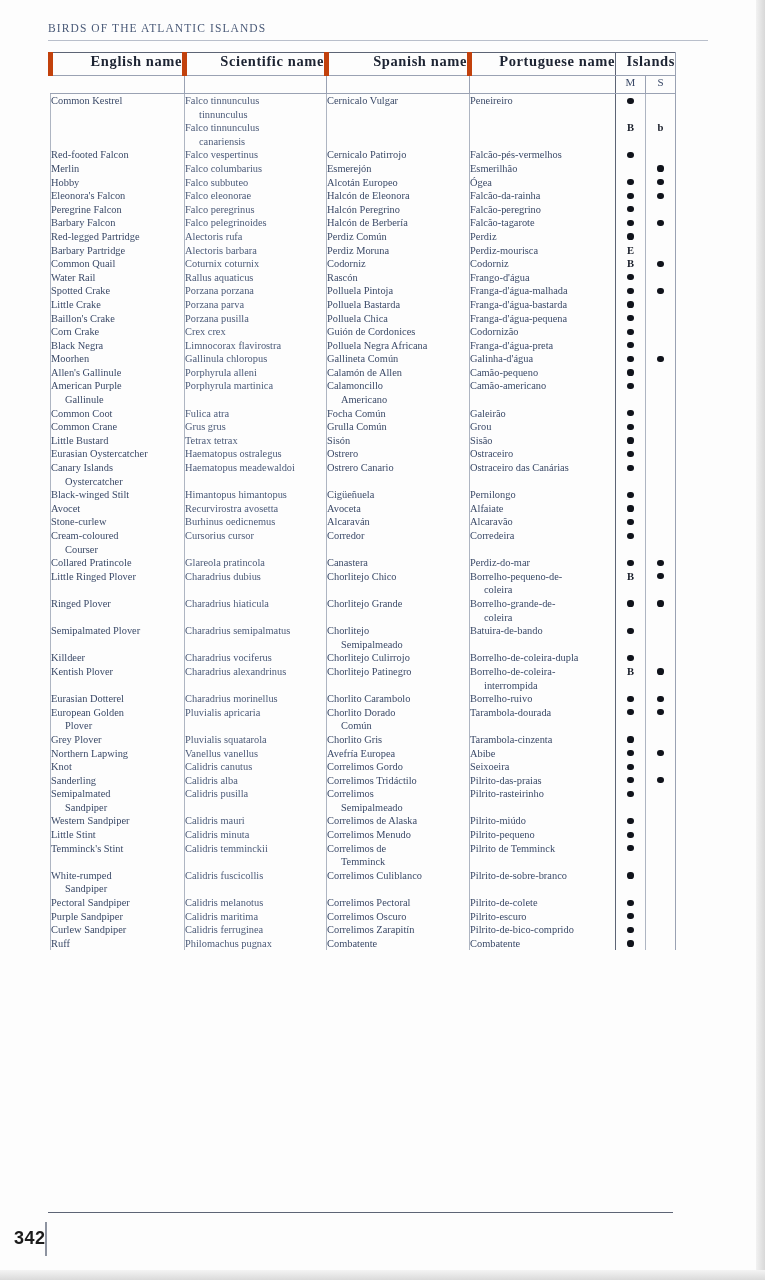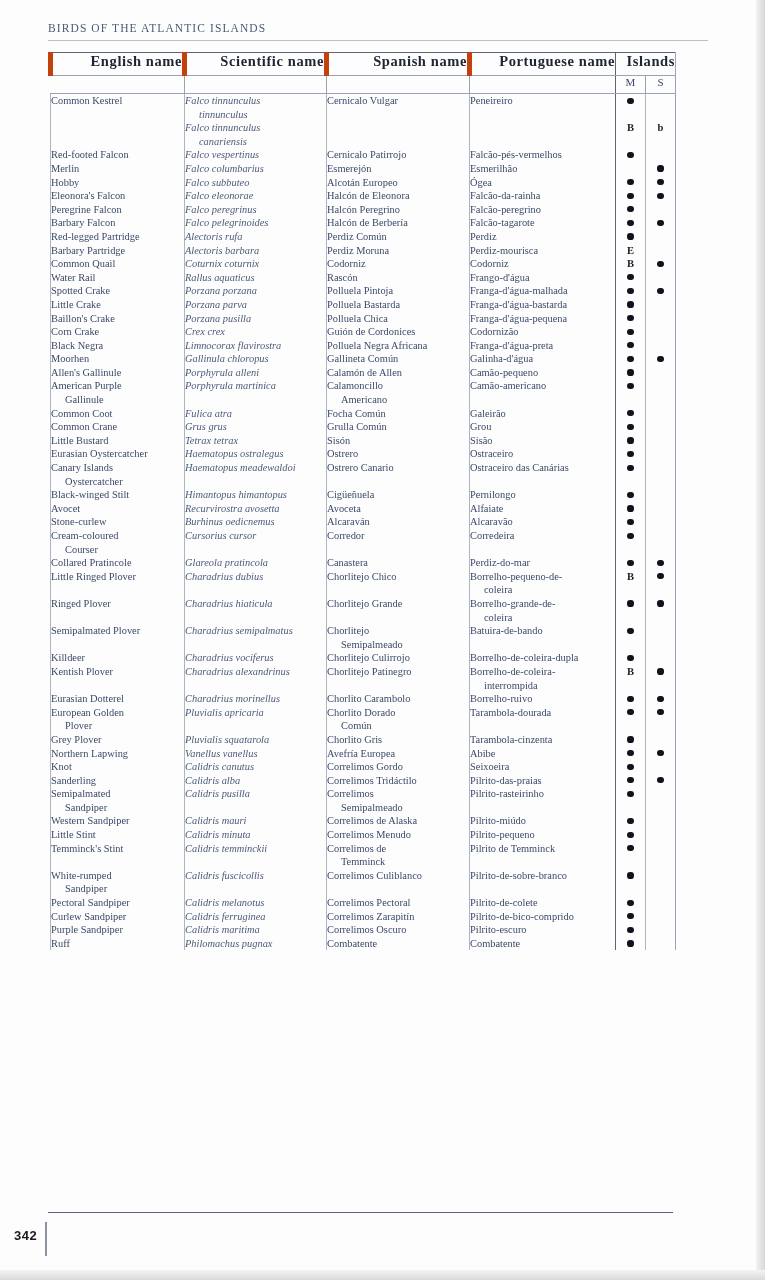--- a/index.html
+++ b/index.html
@@ -87,21 +87,21 @@
   .sub-row th.sr{border-right:1px solid #9aa2b3;}
 
   tbody td{
     border-left:1px solid #aeb5c2;
     padding:0 6px 0 8px;
     line-height:13.6px;
     height:13.6px;
     font-size:10.4px;
   }
   tbody td.col-en{border-left:1px solid #aeb5c2;}
-  tbody td.col-sci{font-style:italic;color:#4c5b79;margin-top:28px;}
+  tbody td.col-sci{color:#4c5b79;margin-top:28px;}
   tbody td.col-m{
     border-left:1.2px solid #5d6475;
     text-align:center;padding:0;
   }
   tbody td.col-s{
     border-left:1px solid #aeb5c2;
     border-right:1px solid #9aa2b3;
     text-align:center;padding:0;
   }
   .cont{padding-left:14px;display:block;}
@@ -109,21 +109,21 @@
     display:inline-block;width:6.2px;height:6.2px;border-radius:50%;
     background:#10131b;vertical-align:middle;position:relative;top:-1px;
   }
   .letter{font-weight:bold;font-size:10.6px;color:#171c28;font-family:"Liberation Serif",serif;}
   .bottom-rule{
     position:absolute;left:48px;top:1212px;width:625px;height:1.4px;background:#5d6475;
   }
   .folio{
     position:absolute;left:14px;top:1228px;
     font-family:"Liberation Sans", sans-serif;
-    font-weight:bold;font-size:13px;color:#1b1b1b;
+    font-weight:bold;font-size:18px;color:#1b1b1b;
     letter-spacing:0.5px;
   }
   .folio-rule{
     position:absolute;left:45px;top:1222px;width:1.5px;height:34px;background:#8d93a0;
   }
 </style>
 </head>
 <body>
 
 <div class="page">
@@ -529,36 +529,36 @@
           </tr>
           <tr>
             <td class="col-en">Pectoral Sandpiper</td>
             <td class="col-sci">Calidris melanotus</td>
             <td class="col-es">Correlimos Pectoral</td>
             <td class="col-pt">Pilrito-de-colete</td>
             <td class="col-m"><span class="dot"></span></td>
             <td class="col-s"></td>
           </tr>
           <tr>
+            <td class="col-en">Purple Sandpiper</td>
+            <td class="col-sci">Calidris maritima</td>
+            <td class="col-es">Correlimos Oscuro</td>
+            <td class="col-pt">Pilrito-escuro</td>
+            <td class="col-m"><span class="dot"></span></td>
+            <td class="col-s"></td>
+          </tr>
+          <tr>
             <td class="col-en">Curlew Sandpiper</td>
             <td class="col-sci">Calidris ferruginea</td>
             <td class="col-es">Correlimos Zarapitín</td>
             <td class="col-pt">Pilrito-de-bico-comprido</td>
             <td class="col-m"><span class="dot"></span></td>
             <td class="col-s"></td>
           </tr>
           <tr>
-            <td class="col-en">Purple Sandpiper</td>
-            <td class="col-sci">Calidris maritima</td>
-            <td class="col-es">Correlimos Oscuro</td>
-            <td class="col-pt">Pilrito-escuro</td>
-            <td class="col-m"><span class="dot"></span></td>
-            <td class="col-s"></td>
-          </tr>
-          <tr>
             <td class="col-en">Ruff</td>
             <td class="col-sci">Philomachus pugnax</td>
             <td class="col-es">Combatente</td>
             <td class="col-pt">Combatente</td>
             <td class="col-m"><span class="dot"></span></td>
             <td class="col-s"></td>
           </tr>
         </tbody>
     </table>
   </div>

